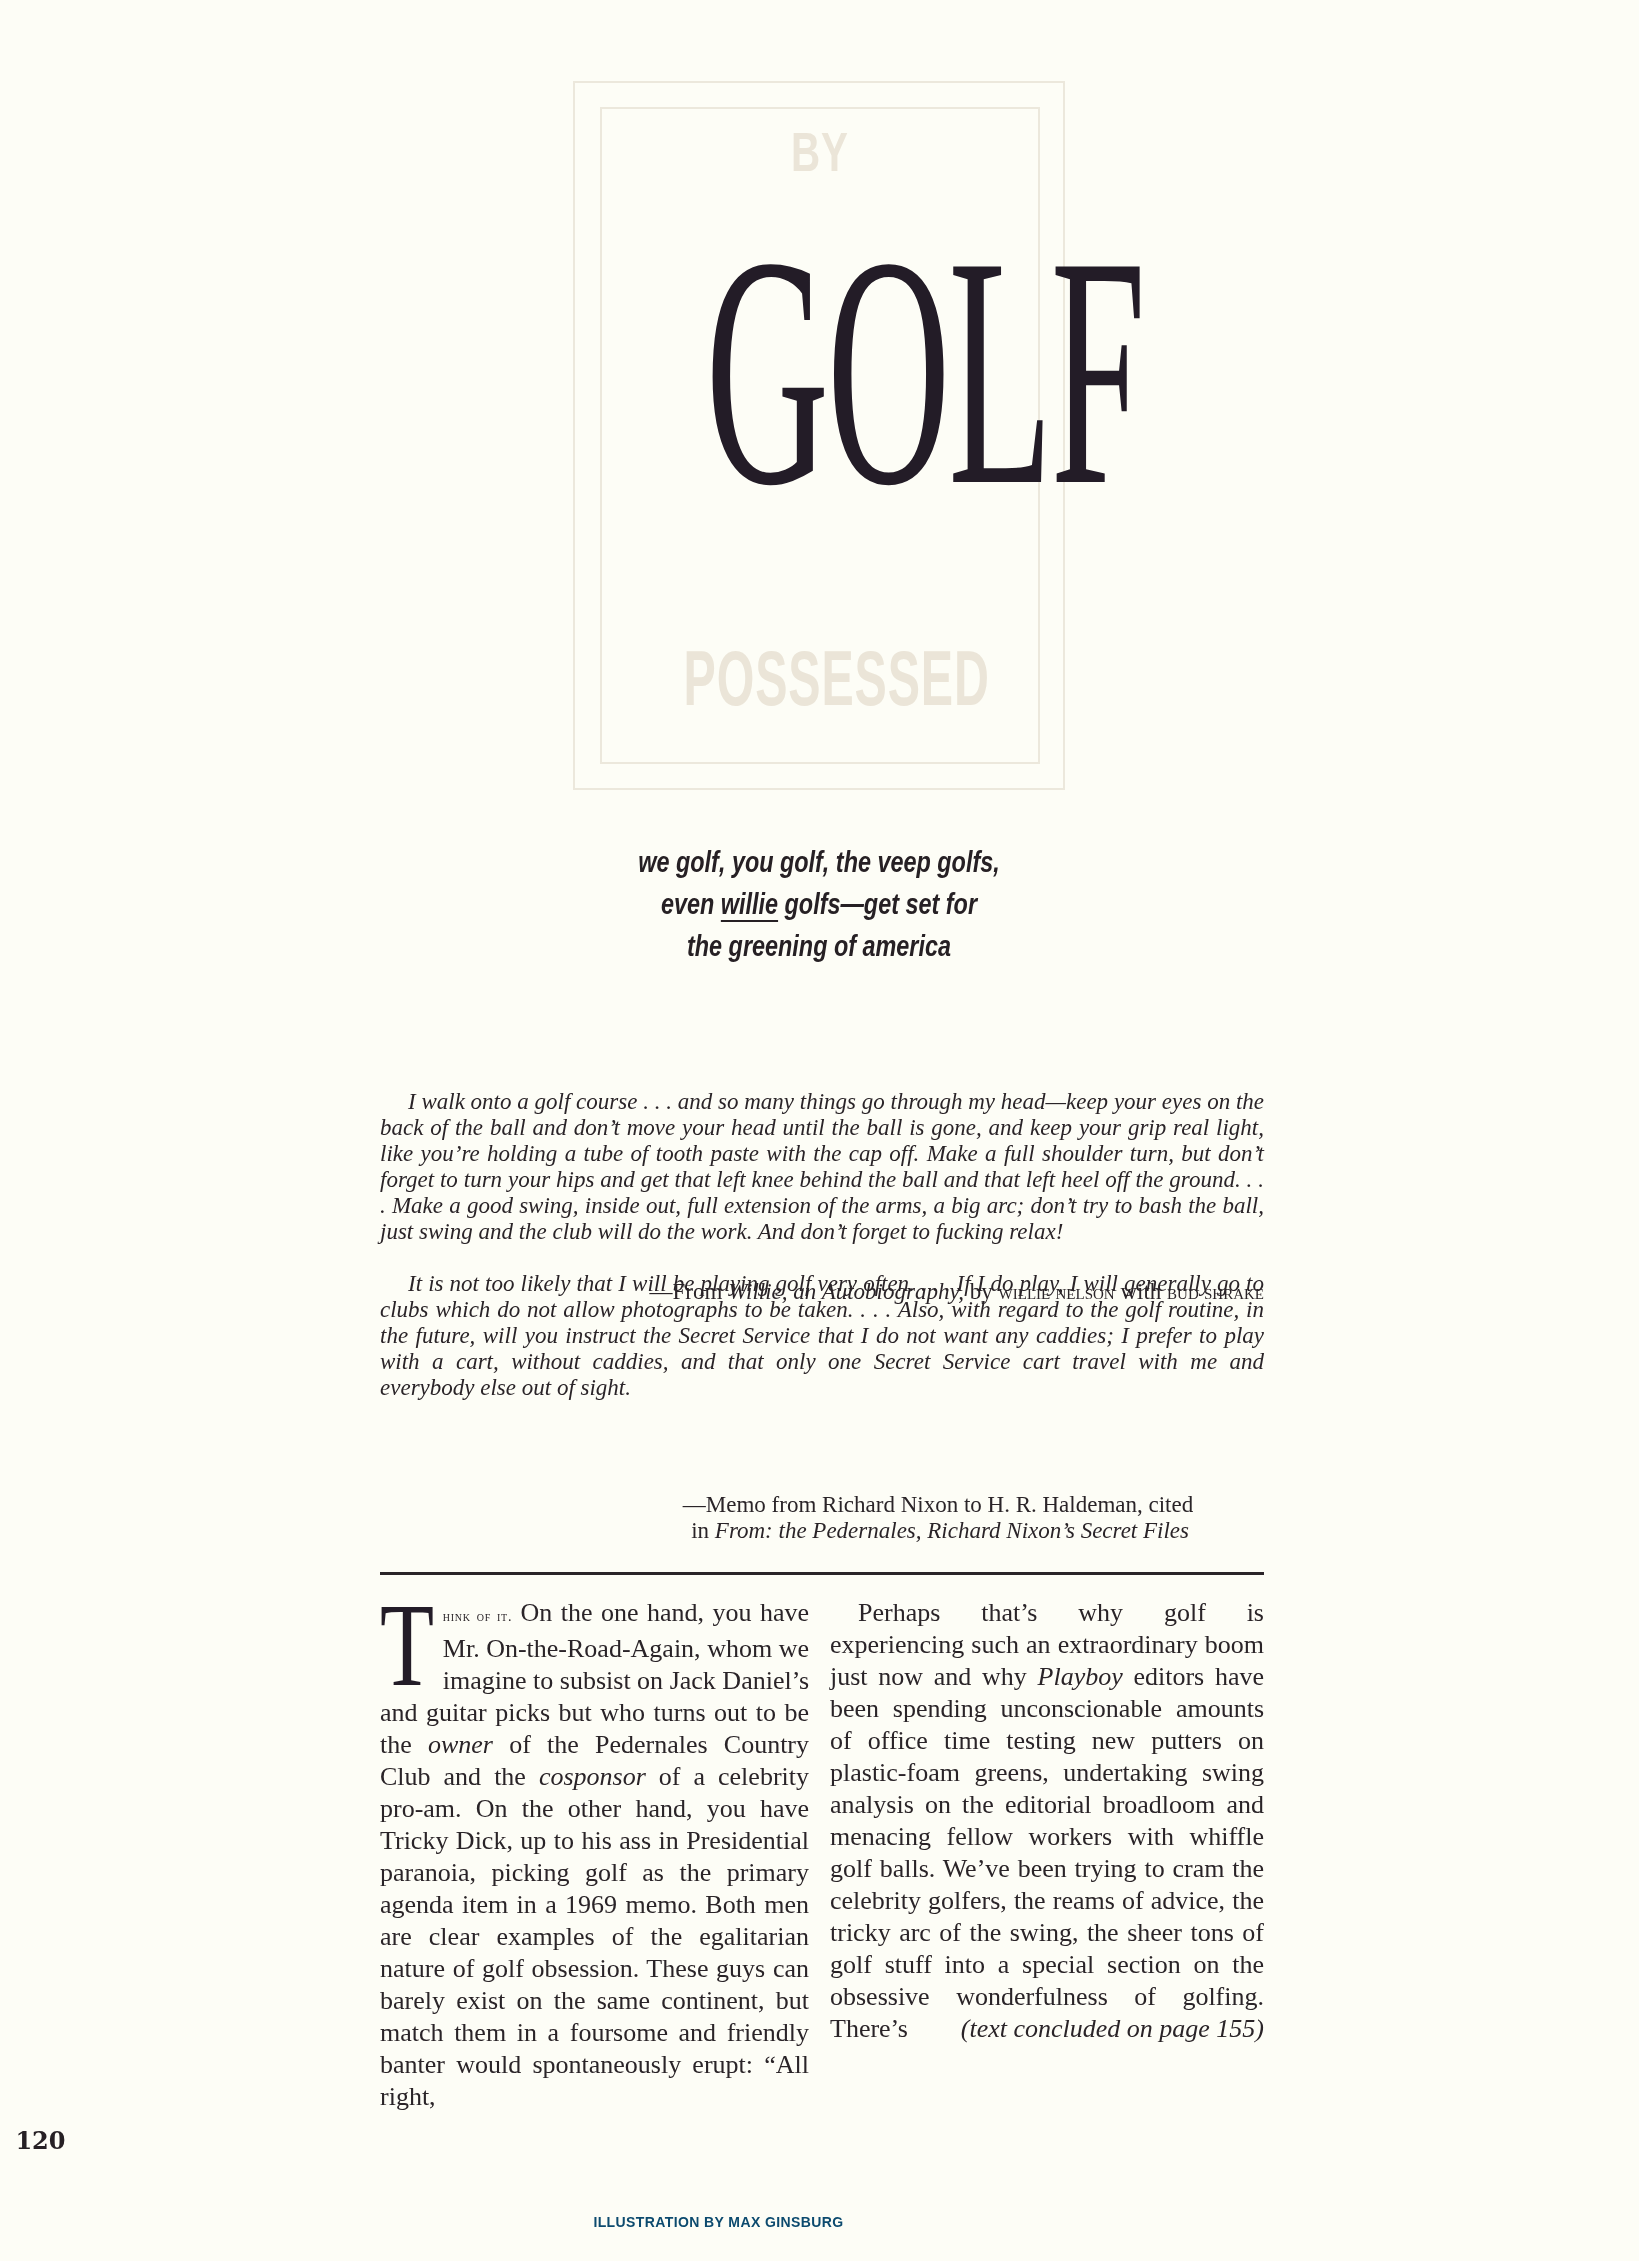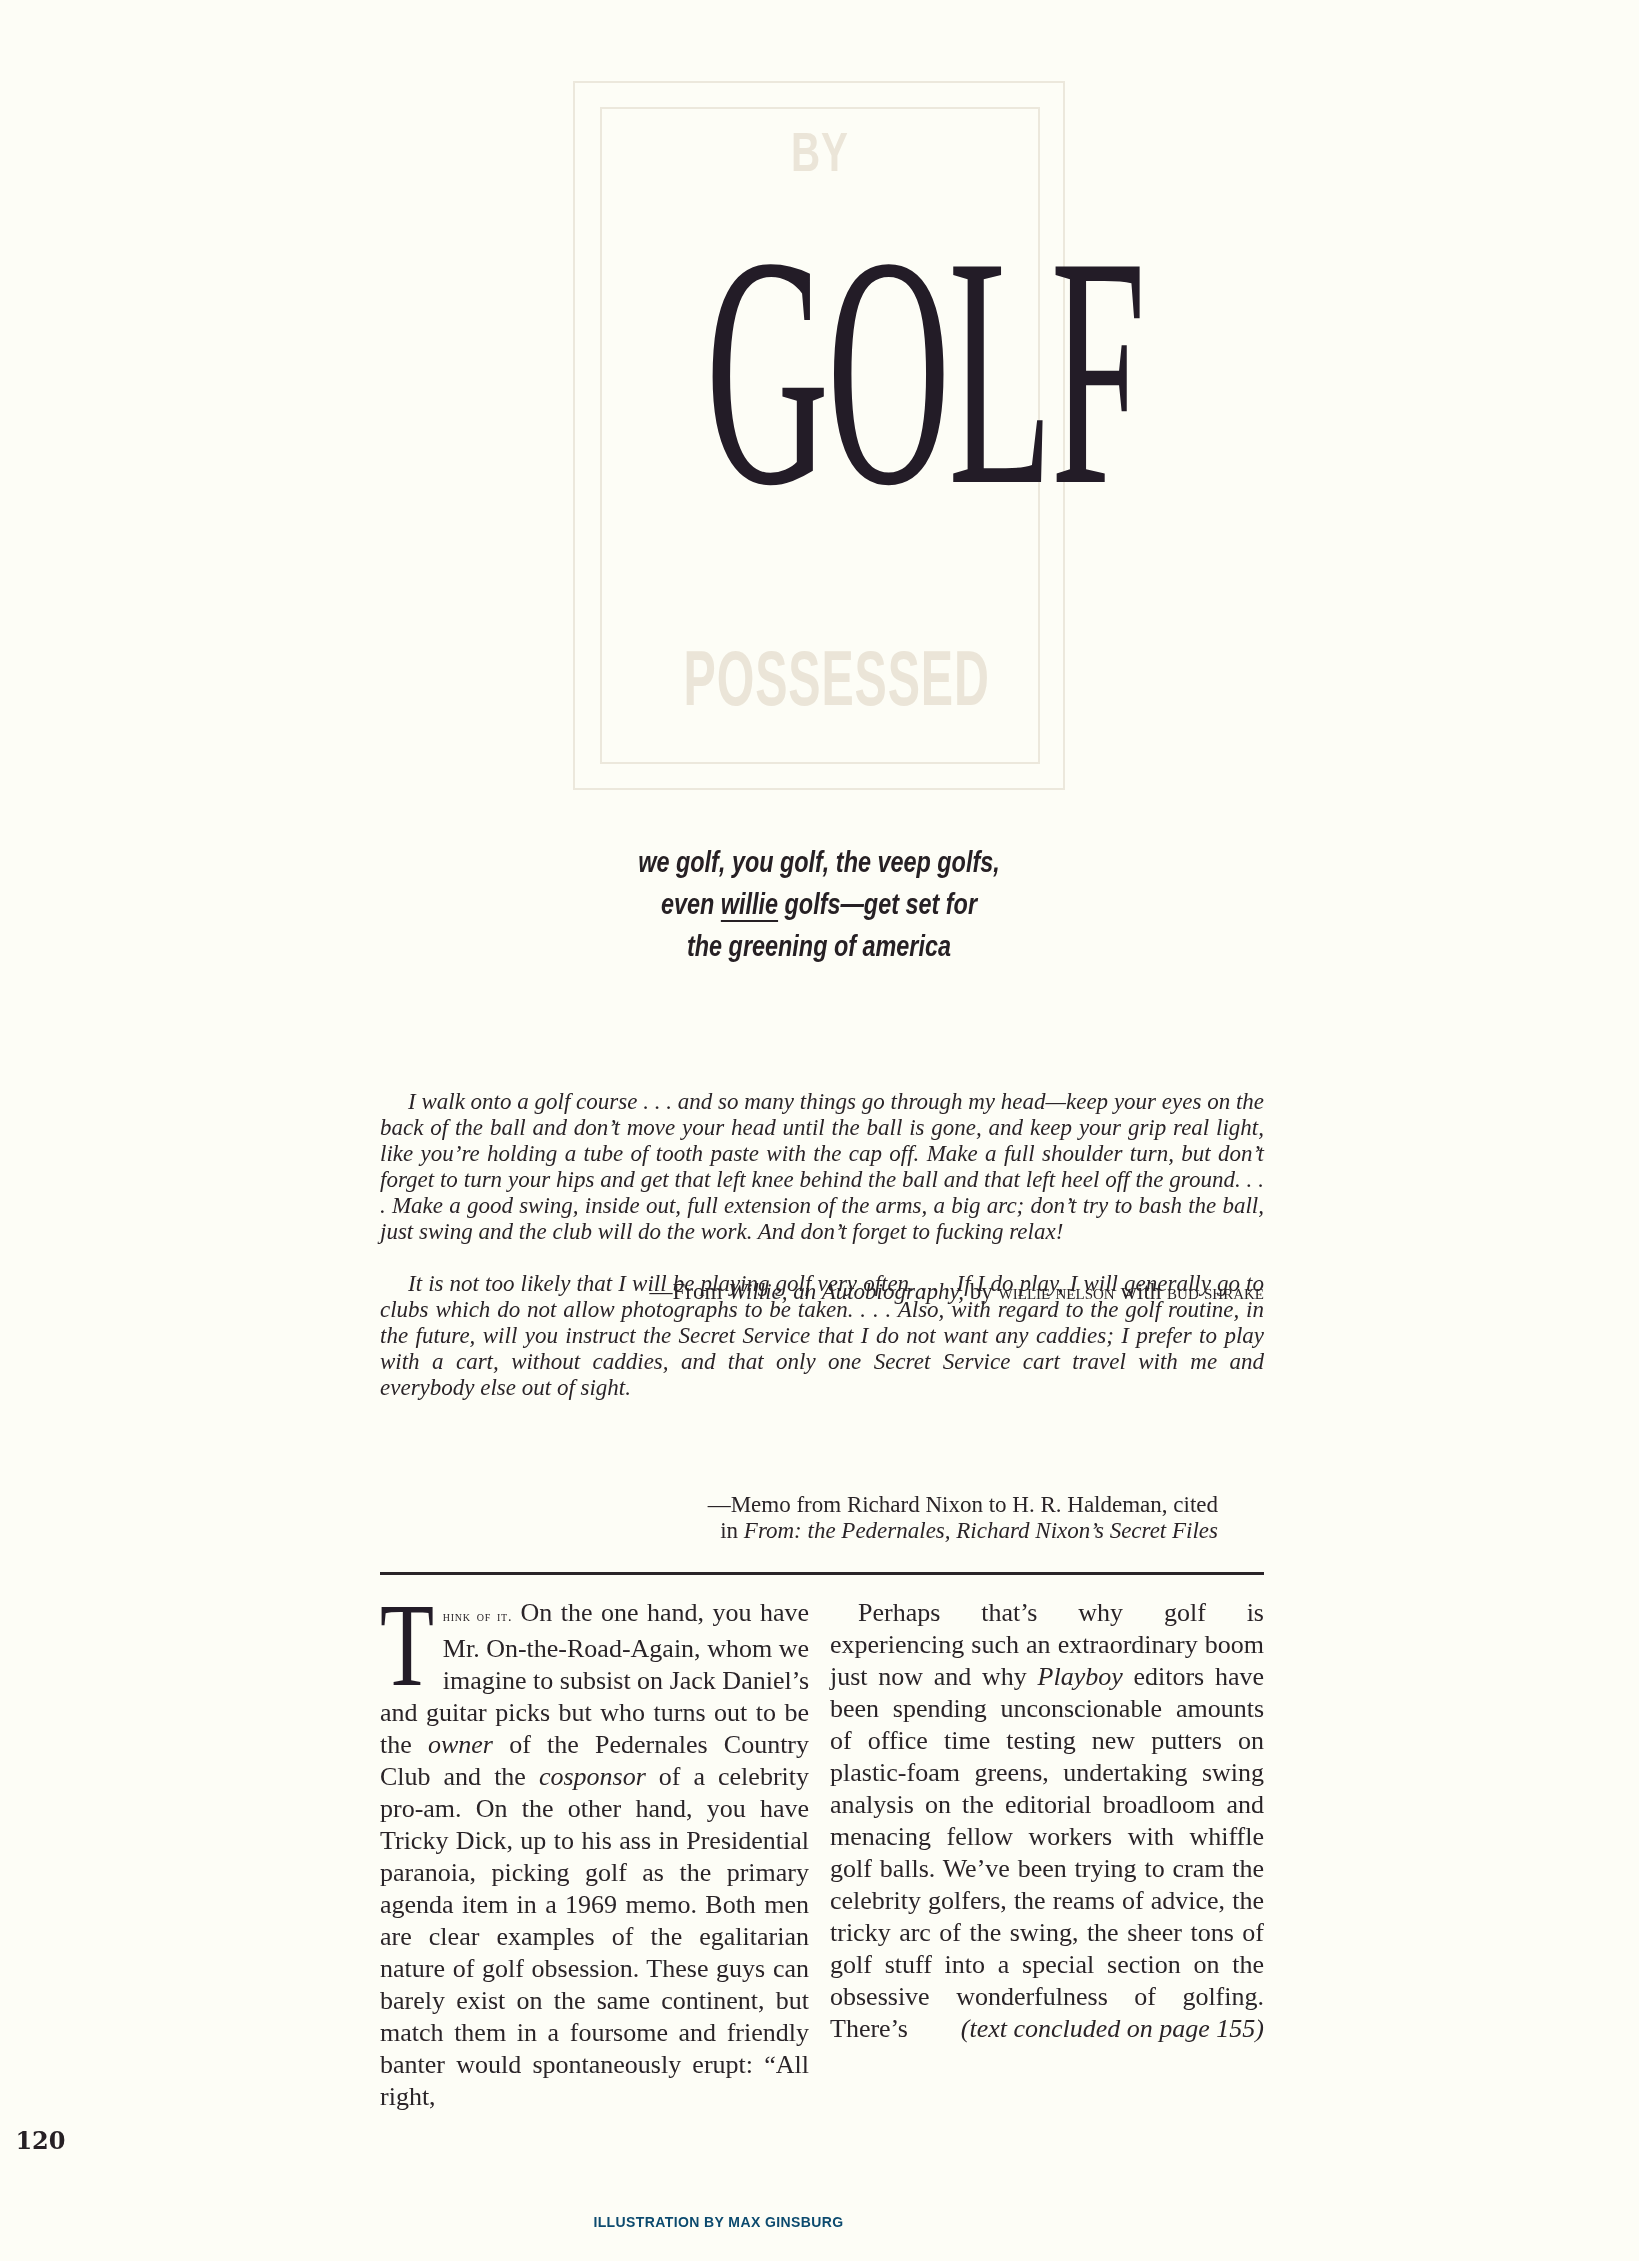--- a/index.html
+++ b/index.html
@@ -73,21 +73,21 @@
   .attrib {
     font-style: normal; text-align: right;
     font-size: 23px; line-height: 26px;
     color: #2a2428;
   }
   .attrib i { font-style: italic; }
   .sc { font-variant: small-caps; font-size: 21px; }
   #epi1 { top: 1089px; }
   #epi1-attrib { top: 1235px; left: 380px; width: 884px; margin-top: 44px; }
   #epi2 { top: 1271px; font-style: italic; }
-  #epi2-attrib { top: 1492px; left: 658px; width: 560px; text-align: right; }
+  #epi2-attrib { top: 1492px; left: 658px; width: 560px; text-align: center; }
 
   #rule { left: 380px; top: 1572px; width: 884px; height: 2.8px; background: #2a2428; }
 
   
   .col {
     top: 1597px; width: 429px;
     font-family: "Liberation Serif", serif;
     font-size: 26px; line-height: 32px;
     text-align: justify;
     color: #2a2428;

